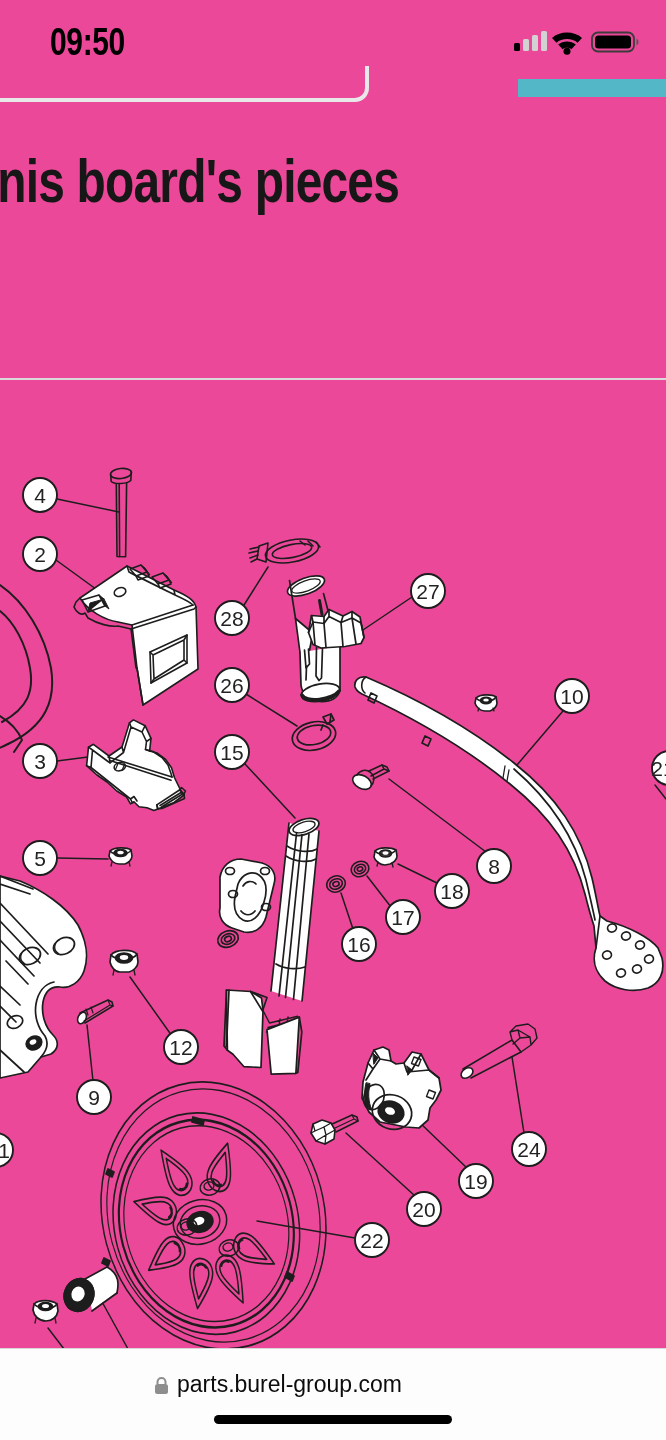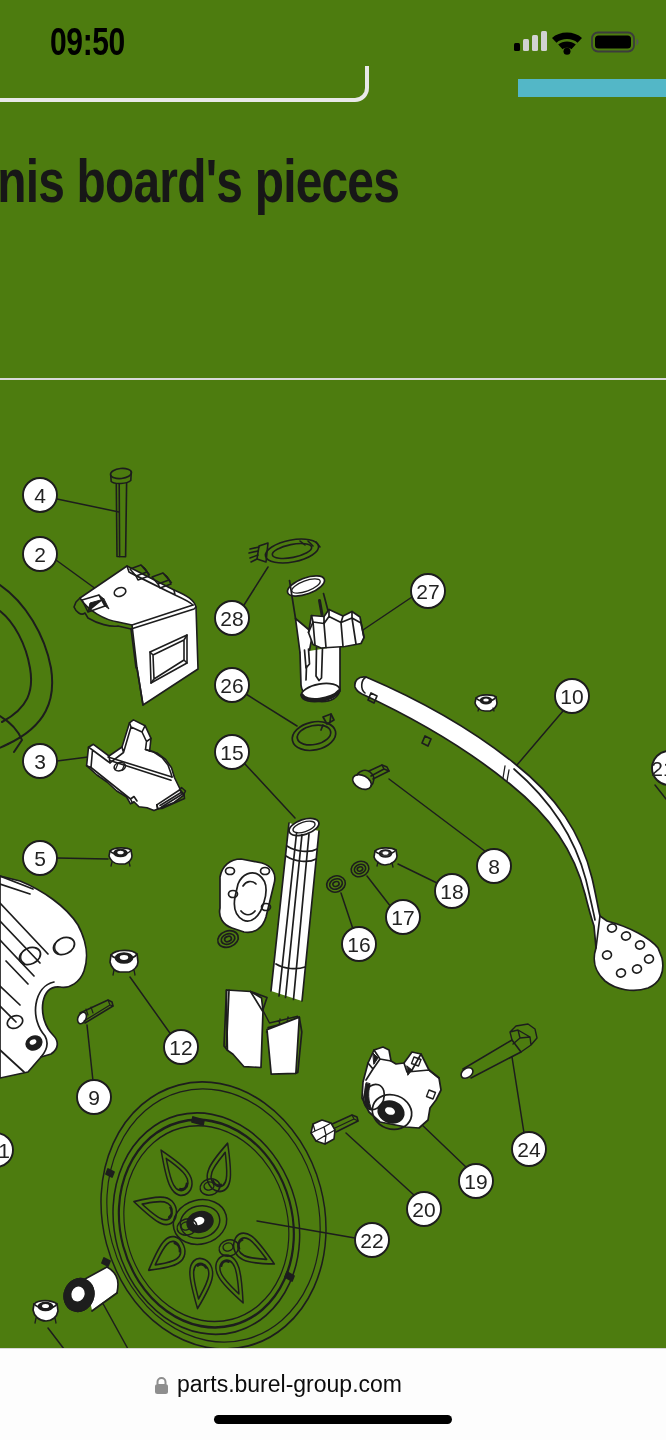--- a/index.html
+++ b/index.html
@@ -1,18 +1,18 @@
 <!DOCTYPE html>
 <html><head>
 <meta charset="utf-8">
 <style>
   html,body{margin:0;padding:0;}
   body{width:666px;height:1440px;background:#fff;overflow:hidden;
        font-family:"Liberation Sans", sans-serif;}
-  #page{position:relative;width:666px;height:1440px;background:#4d7c0f;overflow:hidden;}
+  #page{position:relative;width:666px;height:1440px;background:#ec4899;overflow:hidden;}
   .time{position:absolute;left:50px;top:20px;font-size:39px;font-weight:bold;
         letter-spacing:-0.5px;color:#000;transform:scaleX(0.77);transform-origin:0 0;}
   .tabline{position:absolute;left:-30px;top:66px;width:395px;height:32px;
         border-right:4.5px solid #e8e8e8;border-bottom:4.5px solid #e8e8e8;
         border-bottom-right-radius:14px;}
   .teal{position:absolute;left:518px;top:79px;width:148px;height:18px;background:#53b7c7;}
   h1{position:absolute;left:-82px;top:145px;margin:0;font-size:62px;font-weight:700;
      color:#171717;white-space:nowrap;letter-spacing:-1px;
      transform:scaleX(0.772);transform-origin:0 0;}
   .divider{position:absolute;left:0;top:378px;width:666px;height:2px;background:#d9d9d9;}

